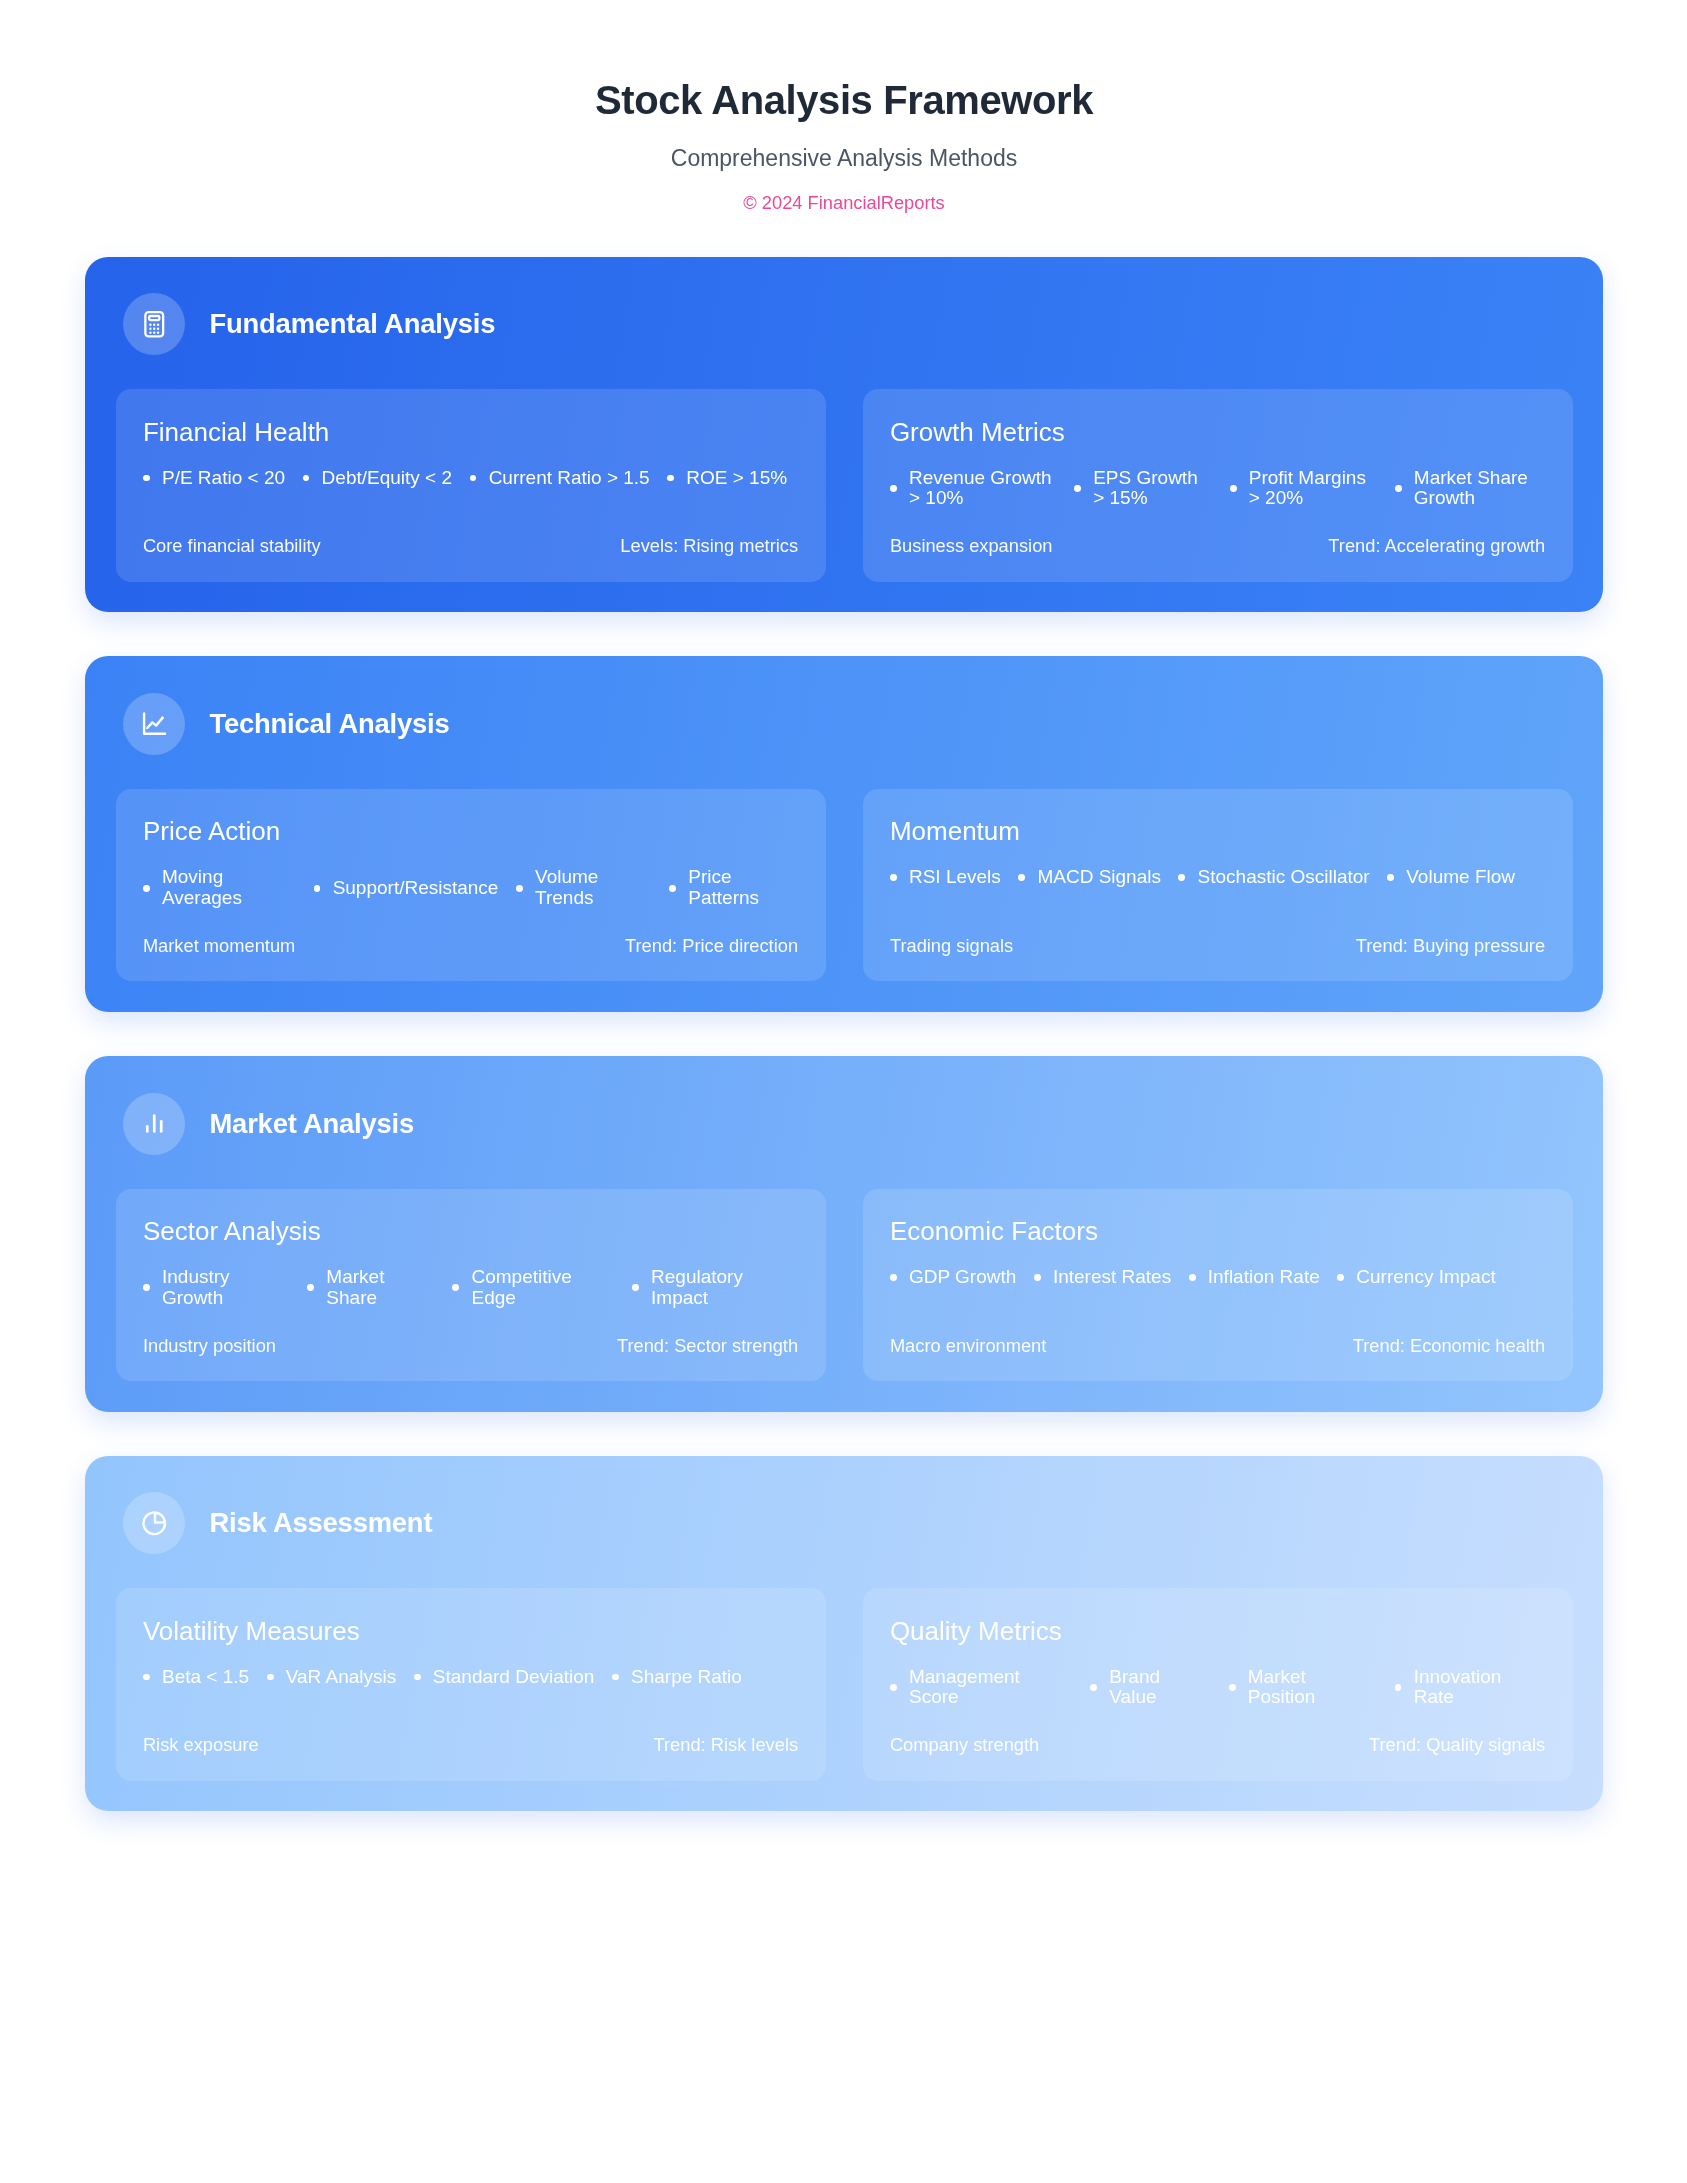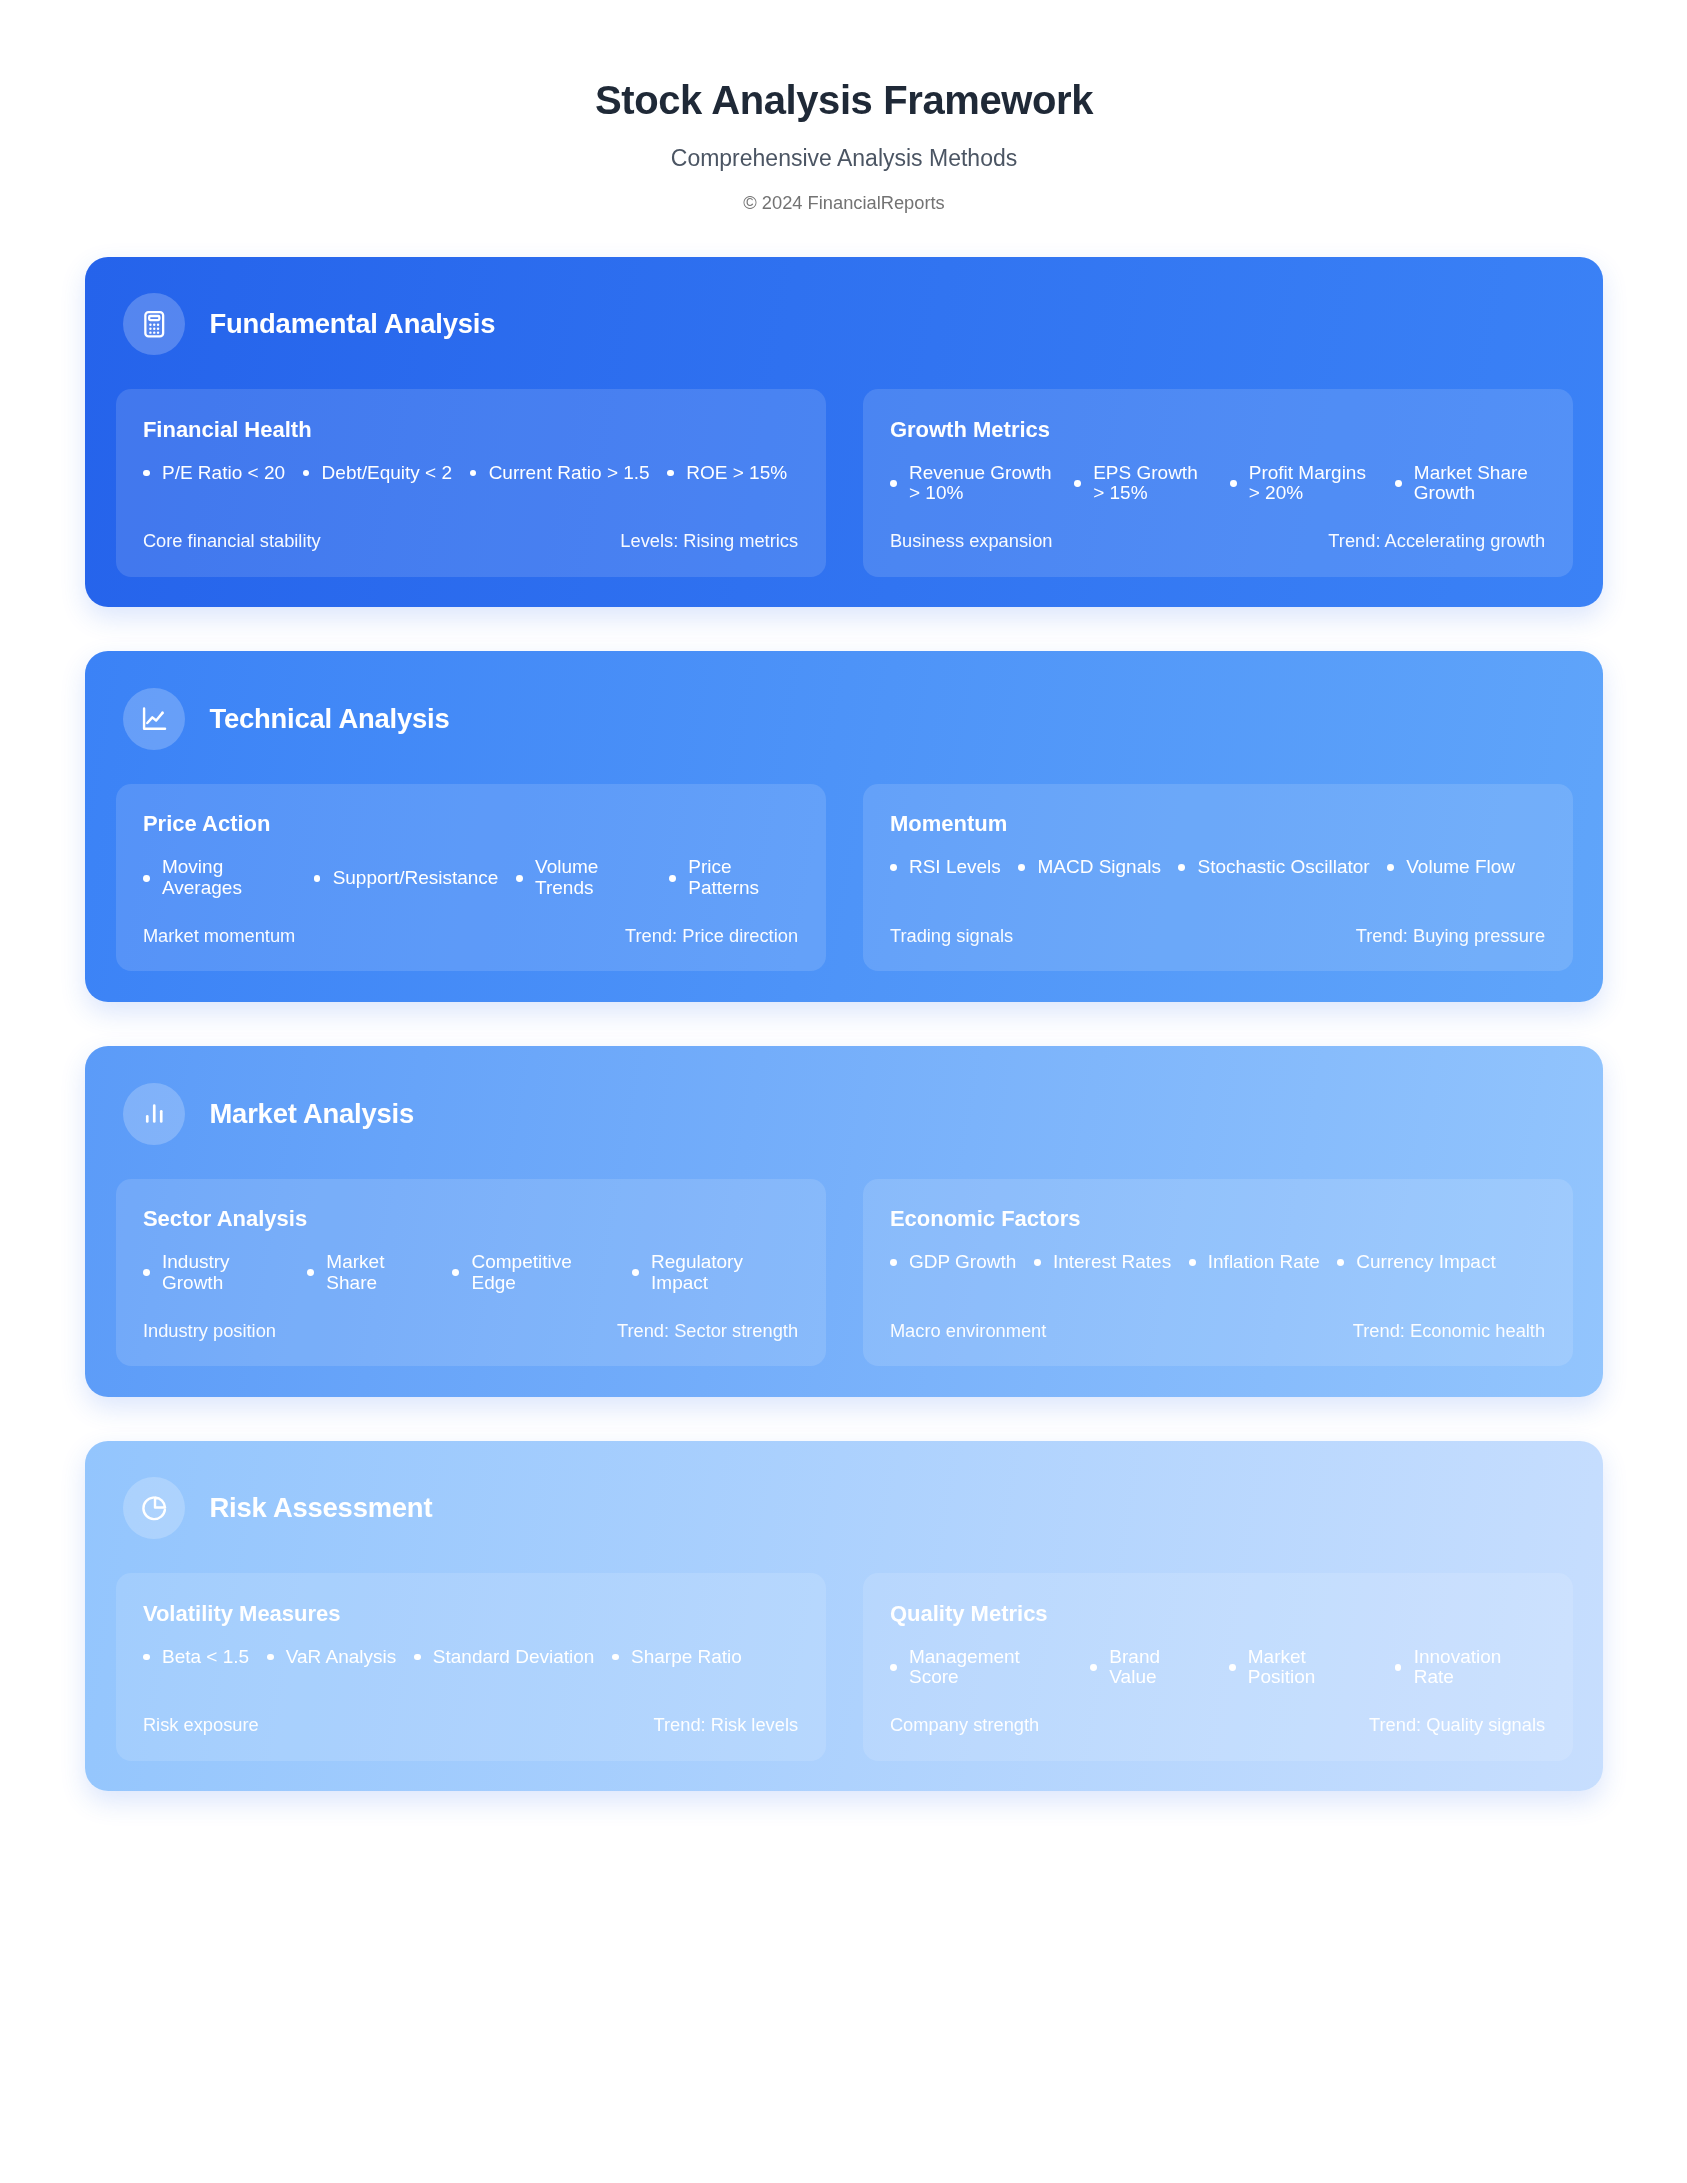--- a/index.html
+++ b/index.html
@@ -31,21 +31,21 @@
   }
   .page-subtitle {
     margin-top: 21.3px;
     font-size: 23px;
     color: #4b5563;
     font-weight: normal;
   }
   .page-copyright {
     margin-top: 20px;
     font-size: 18.3px;
-    color: #737373;
+    color: #ec4899;
     font-weight: normal;
   }
 
   
   .sections {
     padding: 8px 85px;
     display: flex;
     flex-direction: column;
     gap: 44px;
     margin-top: 3.8px;
@@ -95,22 +95,22 @@
 
   .sub-card {
     background: rgba(255,255,255,0.13);
     border-radius: 15.2px;
     padding: 27.4px 27.4px 24.4px 27.4px;
     display: flex;
     flex-direction: column;
   }
 
   .sub-title {
-    font-size: 22px;
-    font-weight: bold;
+    font-size: 26px;
+    font-weight: normal;
     color: #ffffff;
     margin-bottom: 20px;
   }
 
   .sub-list {
     list-style: none;
     display: flex;
     flex-direction: row;
     gap: 17.5px;
     margin-bottom: 26px;

